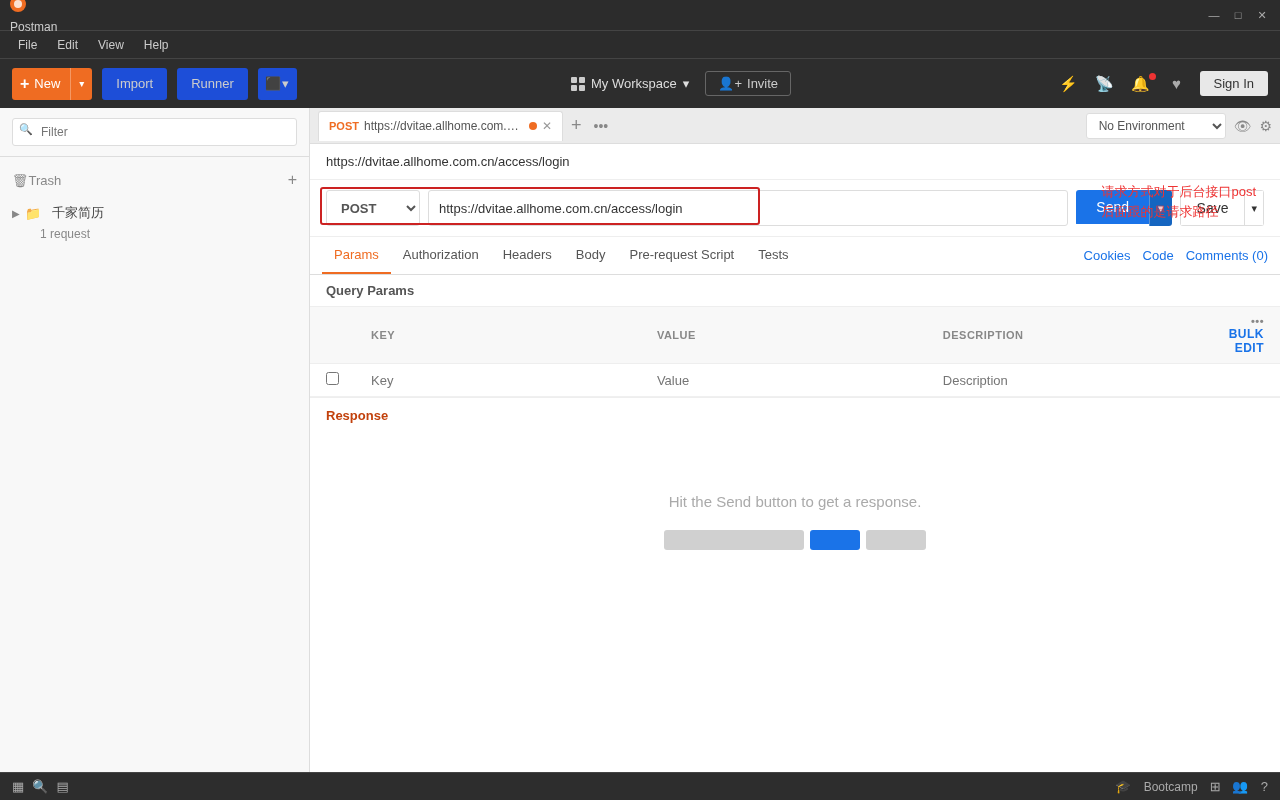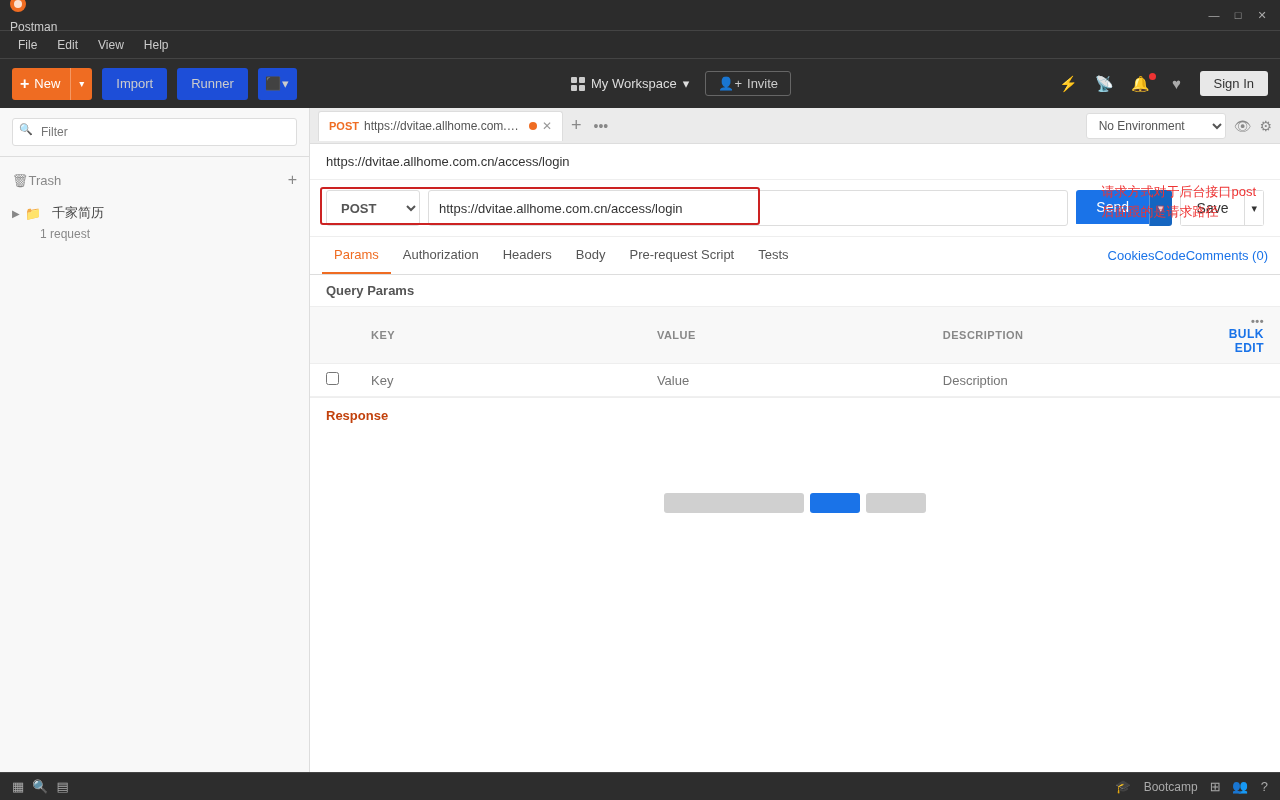--- a/index.html
+++ b/index.html
@@ -335,21 +335,21 @@
       padding: 10px 12px;
       font-size: 13px;
       color: #555;
       cursor: pointer;
       border-bottom: 2px solid transparent;
     }
     .tab-item.active {
       color: #ef6c22;
       border-bottom-color: #ef6c22;
     }
-    .tabs-right { margin-left: auto; display: flex; }
+    .tabs-right { margin-left: auto; display: flex; gap: 12px; }
     .tab-link { color: #1a73e8; font-size: 13px; cursor: pointer; }
 
     
     .params-section { background: white; }
     .params-title { padding: 8px 16px; font-size: 13px; font-weight: 600; color: #555; border-bottom: 1px solid #eee; }
     .params-table { width: 100%; border-collapse: collapse; }
     .params-table th {
       background: #f8f8f8;
       text-align: left;
       padding: 8px 16px;
@@ -609,20 +609,21 @@
             </td>
             <td></td>
           </tr>
         </tbody>
       </table>
     </div>
 
     <div style="background:white; border-top:1px solid #eee; flex:1; display:flex; flex-direction:column;">
       <div class="response-label">Response</div>
       <div class="response-empty">
+        <div class="response-empty-text">Hit the Send button to get a response.</div>
         <div class="response-empty-bars">
           <div class="empty-bar" style="width:140px; background:#d0d0d0;"></div>
           <div class="empty-bar" style="width:50px; background:#1a73e8;"></div>
           <div class="empty-bar" style="width:60px; background:#d0d0d0;"></div>
         </div>
       </div>
     </div>
   </div>
 </div>
 

